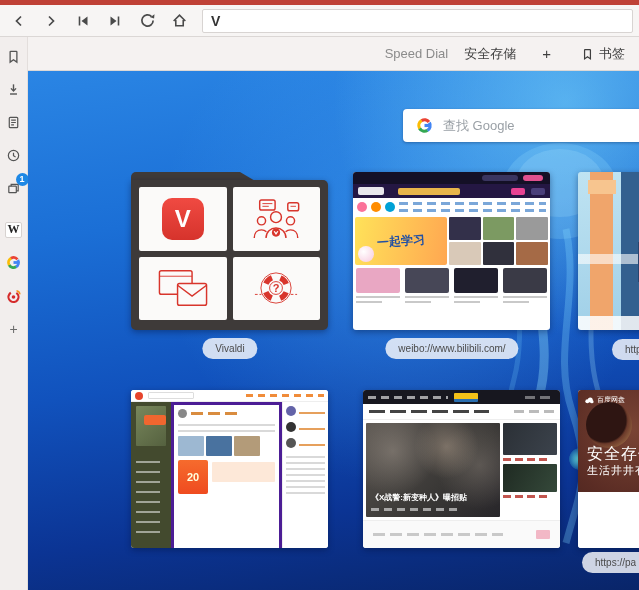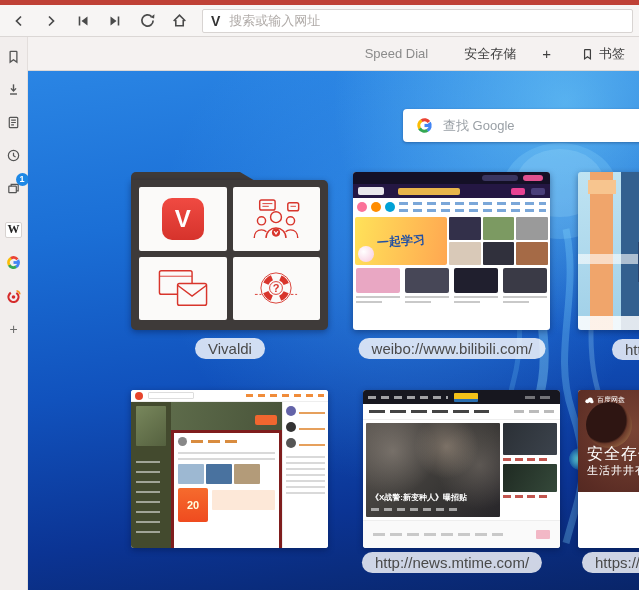--- a/index.html
+++ b/index.html
@@ -18,21 +18,21 @@
                  display:flex; align-items:center; padding:0 8px; margin-left:4px; }
   .vivaldi-v { font-weight:700; font-size:14px; color:#333; margin-right:9px; }
   .address-bar input { flex:1; border:none; outline:none; background:transparent; font-size:13px;
                        font-family:"Liberation Sans",sans-serif; color:#444; }
   .address-bar input::placeholder { color:#b0aba8; }
 
   
   .page-header { position:absolute; left:28px; top:37px; width:611px; height:34px; background:#f5f2f1;
                  border-bottom:1px solid #dcd8d6; display:flex; align-items:center; justify-content:flex-end;
                  padding-right:14px; font-size:13px; color:#3f3f3f; }
-  .ph-item { margin-left:36px; cursor:pointer; }
+  .ph-item { margin-left:16px; cursor:pointer; }
   .ph-item.dim { color:#8b8b8b; }
   .ph-plus { margin-left:26px; font-size:15px; color:#3f3f3f; cursor:pointer; }
   .ph-bm { margin-left:30px; display:flex; align-items:center; gap:5px; cursor:pointer; }
 
   
   .sidebar { position:absolute; left:0; top:37px; width:28px; height:553px; background:#f2eeed;
              border-right:1px solid #e3dedc; display:flex; flex-direction:column; align-items:center; padding-top:6px; }
   .sb-btn { width:26px; height:27px; border:none; background:transparent; display:flex; align-items:center;
             justify-content:center; margin-bottom:6px; cursor:pointer; position:relative; }
   .badge { position:absolute; top:-2px; right:-2px; width:13px; height:13px; border-radius:50%;
@@ -56,21 +56,21 @@
   .search-box { position:absolute; left:375px; top:38px; right:-6px; height:33px; background:#fff;
                 border-radius:4px; box-shadow:0 1px 3px rgba(0,20,60,.35); display:flex; align-items:center;
                 padding-left:13px; z-index:2; }
   .search-box input { flex:1; border:none; outline:none; background:transparent; font-size:13px;
                       font-family:"Liberation Sans",sans-serif; color:#444; margin-left:10px; }
   .search-box input::placeholder { color:#9aa0a6; }
 
   .tile { position:absolute; width:197px; height:158px; border-radius:3px; overflow:hidden;
           box-shadow:0 2px 6px rgba(0,15,50,.4); cursor:pointer; z-index:1; background:#fff; }
   .pill { position:absolute; height:21px; line-height:21px; padding:0 13px; border-radius:11px;
-          background:rgba(250,250,252,.82); color:#4a4a4a; font-size:15px; white-space:nowrap; z-index:2; }
+          background:rgba(250,250,252,.82); color:#4a4a4a; font-size:10px; white-space:nowrap; z-index:2; }
   .pill.center { transform:translateX(-50%); }
 
   
   .folder-tile { overflow:visible; box-shadow:none; background:transparent; border-radius:0; }
   .folder-tab { position:absolute; top:0; left:0; width:126px; height:10px; background:#3e3a39;
                 border-radius:5px 0 0 0; clip-path:polygon(0 0, 109px 0, 126px 10px, 0 10px); }
   .folder-body { position:absolute; top:8px; left:0; right:0; bottom:0; background:#3e3a39;
                  border-radius:0 5px 5px 5px; box-shadow:0 2px 6px rgba(0,15,50,.4);
                  display:grid; grid-template-columns:1fr 1fr; grid-template-rows:1fr 1fr; gap:6px;
                  padding:7px 8px 10px; }
@@ -117,21 +117,21 @@
   .wb-top { height:12px; background:#fff; border-bottom:1px solid #eee; display:flex; align-items:center;
             padding:0 4px; gap:5px; }
   .wb-logo { width:8px; height:8px; border-radius:50%; background:#e6442c; }
   .wb-search { width:46px; height:7px; border:1px solid #ddd; border-radius:1px; }
   .wb-body { height:146px; display:flex; }
   .wb-left { width:40px; background:#434a2e; padding:4px 5px; }
   .wb-photo { display:block; height:40px; background:linear-gradient(140deg,#78875c,#55613f); border-radius:1px; }
   .wb-menu { margin-top:7px; height:80px;
      background:repeating-linear-gradient(0deg, rgba(255,255,255,.5) 0 2px, transparent 2px 10px);
      width:24px; }
-  .wb-mid { flex:1; background:#7f1d1d; display:flex; flex-direction:column; }
+  .wb-mid { flex:1; background:#4c1d95; display:flex; flex-direction:row; }
   .wb-banner { height:28px; background:linear-gradient(100deg,#5d6b4a,#49543a); position:relative; }
   .wb-btn { position:absolute; right:5px; bottom:5px; width:22px; height:10px; background:#f0662f; border-radius:2px; }
   .wb-card { flex:1; background:#fff; margin:3px 3px 0; padding:4px; }
   .wb-post-head { display:flex; align-items:center; gap:4px; margin-bottom:4px; }
   .wb-ava { width:9px; height:9px; border-radius:50%; background:#888; }
   .wb-lines { height:10px; background:repeating-linear-gradient(0deg,#d9d9d9 0 2px, transparent 2px 6px); }
   .wb-imgs { display:flex; gap:2px; margin:4px 0; }
   .wb-imgs i { width:26px; height:20px; border-radius:1px; }
   .wb-coupon-row { display:flex; gap:4px; align-items:flex-start; }
   .wb-coupon { width:30px; height:34px; background:linear-gradient(#f66b2d,#ef4b1f); border-radius:2px;
@@ -225,21 +225,20 @@
         </svg>
     </button>
     <button class="tb-btn">
       <svg width="17" height="17" viewBox="0 0 16 16" fill="none" stroke="#4a4a4a" stroke-width="1.5">
           <path d="M2.5 8.5L8 3l5.5 5.5"></path>
           <path d="M4.5 7.5V13h7V7.5"></path>
         </svg>
     </button>
     <div class="address-bar">
       <span class="vivaldi-v">V</span>
-      <input type="text" placeholder="搜索或输入网址" style="">
     </div>
   </div>
 
   <div class="page-header">
     <span class="ph-item dim">Speed Dial</span>
     <span class="ph-item">安全存储</span>
     <span class="ph-plus">+</span>
     <span class="ph-bm">
       <svg width="13" height="14" viewBox="0 0 16 16" fill="none" stroke="#3f3f3f" stroke-width="1.5">
           <path d="M5 2.5h6a.6.6 0 0 1 .6.6V14L8 11.4 4.4 14V3.1a.6.6 0 0 1 .6-.6z"></path>
@@ -513,21 +512,20 @@
           <i class="mt-rdash"></i>
           <i class="mt-img2"></i>
           <i class="mt-rdash"></i>
         </div>
       </div>
       <div class="mt-foot">
         <i class="dash" style="--c:#c9c9c9; --w:12px; width:130px;"></i>
         <i class="mt-pink"></i>
       </div>
     </div>
-    <div class="pill center" style="left:424px; top:481px;">http://news.mtime.com/</div>
 
     <div class="tile" style="left:550px; top:319px;">
       <div class="bd-photo">
         <div class="bd-brand">
           <svg width="10" height="8" viewBox="0 0 12 9" fill="#fff">
               <circle cx="4" cy="6" r="2.4"></circle>
               <circle cx="7.5" cy="4.5" r="3"></circle>
               <circle cx="9.5" cy="6.5" r="2"></circle>
             </svg>
           <span>百度网盘</span>

